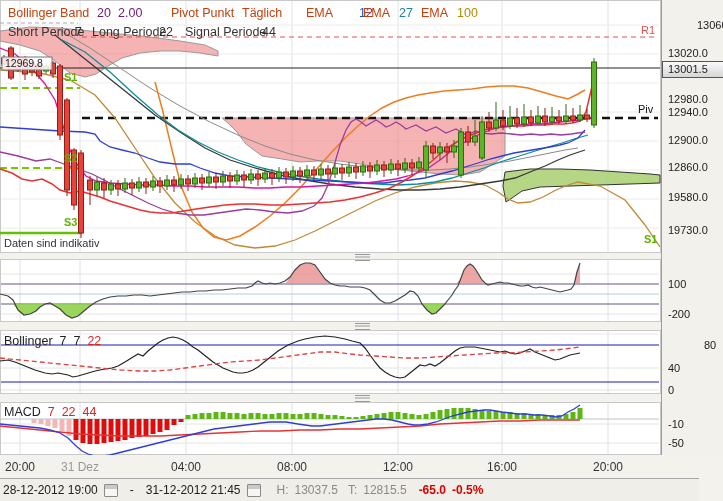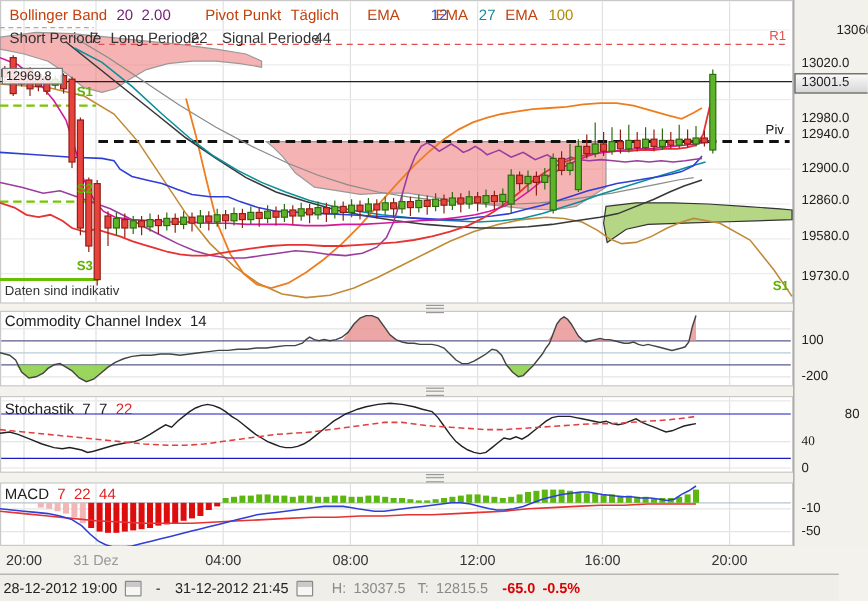--- a/index.html
+++ b/index.html
@@ -408,26 +408,22 @@
 
   <span class="lbl red-lbl" style="left:641px;top:24px">R1</span>
   <span class="lbl blk-lbl" style="left:638px;top:103px">Piv</span>
   <span class="lbl green-lbl" style="left:644px;top:233px">S1</span>
   <span class="lbl green-lbl" style="left:64px;top:71px">S1</span>
   <span class="lbl green-lbl" style="left:64px;top:152px">S2</span>
   <span class="lbl green-lbl" style="left:64px;top:216px">S3</span>
 
   <span class="lbl watermark" style="left:4px;top:237px">Daten sind indikativ</span>
 
-  <div class="lbl panel-title" style="left:4px;top:262px">
-    <span>Commodity Channel Index</span>&nbsp;
-    <span>14</span>
-  </div>
   <div class="lbl panel-title" style="left:4px;top:335px">
-    <span>Stochastik</span>&nbsp;
+    <span>Bollinger</span>&nbsp;
     <span>7</span>&nbsp;
     <span>7</span>&nbsp;
     <span class="num-red">22</span>
   </div>
   <div class="lbl panel-title" style="left:4px;top:406px">
     <span>MACD</span>&nbsp;
     <span class="num-red">7</span>&nbsp;
     <span class="num-red">22</span>&nbsp;
     <span class="num-red">44</span>
   </div>
@@ -442,21 +438,21 @@
       <span class="tick" style="top: 47px;">13020.0</span>
       <span class="tick" style="top: 77px; margin-top: 16px;">12980.0</span>
       <span class="tick" style="top: 106px;">12940.0</span>
       <span class="tick" style="top: 134px;">12900.0</span>
       <span class="tick" style="top: 161px;">12860.0</span>
       <span class="tick" style="top: 191px;">19580.0</span>
       <span class="tick" style="top: 224px;">19730.0</span>
       <span class="tick" style="top: 278px;">100</span>
       <span class="tick" style="top: 308px;">-200</span>
       <span class="tick" style="top: 339px; padding-left: 36px;">80</span>
-      <span class="tick" style="top: 362px; font-family: Liberation Serif, serif;">40</span>
+      <span class="tick" style="top: 362px;">40</span>
       <span class="tick" style="top: 384px;">0</span>
       <span class="tick" style="top: 418px;">-10</span>
       <span class="tick" style="top: 437px;">-50</span>
     </div>
 
   <div id="time-axis">
       <span class="time-tick" style="left: 20px;">20:00</span>
       <span class="time-tick time-muted" style="left: 80px;">31 Dez</span>
       <span class="time-tick" style="left: 186px;">04:00</span>
       <span class="time-tick" style="left: 292px;">08:00</span>

